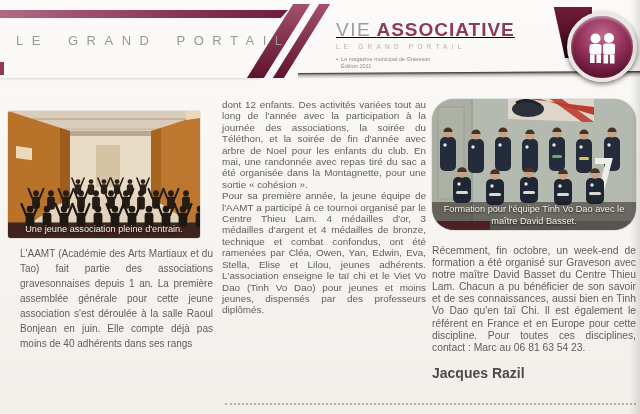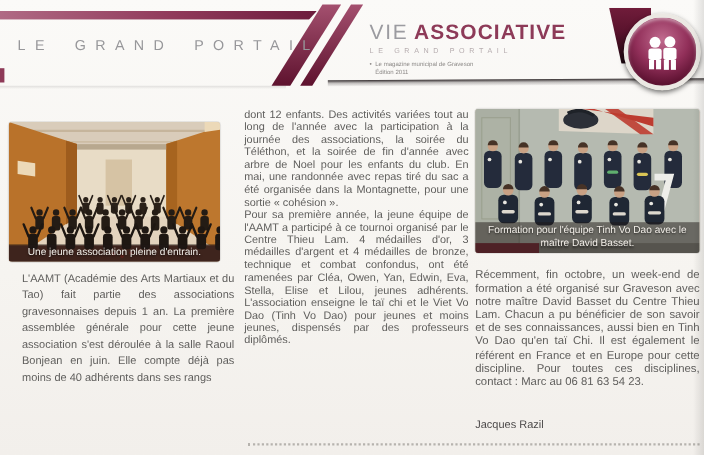--- a/index.html
+++ b/index.html
@@ -22,21 +22,21 @@
   .diag2{left:296px;width:11px;}
   .edge-notch{position:absolute;left:0;top:62px;width:4px;height:13px;background:#8e3a58;}
   .banner-shadow{position:absolute;left:298px;top:72px;width:342px;height:6px;
     background:linear-gradient(180deg,rgba(15,8,10,0.85) 0%,rgba(15,8,10,0.25) 45%,rgba(15,8,10,0) 100%);
     transform:rotate(-0.3deg);}
   .banner-shadow-left{position:absolute;left:0;top:78px;width:260px;height:3px;
     background:linear-gradient(180deg,rgba(0,0,0,0.10),rgba(0,0,0,0));}
   .brand{position:absolute;left:16px;top:33px;font-size:13px;letter-spacing:8.5px;
     word-spacing:7px;color:#97979a;}
   .section-block{position:absolute;left:336px;top:20px;}
-  .section-title{font-size:19px;line-height:1.05;white-space:nowrap;}
+  .section-title{font-size:19px;line-height:1.05;white-space:nowrap;text-decoration:underline;}
   .section-title .light{color:#9b9ba0;font-weight:400;letter-spacing:1.5px;}
   .section-title .bold{color:var(--accent,#8d3a58);font-weight:700;letter-spacing:1px;}
   .section-sub{margin-top:3px;font-size:6.5px;letter-spacing:4.2px;color:#b7aeb0;}
   .tagline{margin-top:6px;display:flex;gap:3px;font-size:5.5px;color:#8d8a88;line-height:1.35;}
   .tagline .bullet{font-size:6px;line-height:1;}
   .corner-dark{position:absolute;right:0;top:7px;width:45px;height:51px;
     background:linear-gradient(180deg,#701c3a 0%,#5a132d 42%,#1a070e 100%);
     clip-path:polygon(15% 0,100% 0,100% 100%,40% 100%);}
   .people-badge{position:absolute;left:567px;top:12px;width:62px;height:62px;border-radius:50%;
     background:radial-gradient(circle at 50% 32%,#c06a8e 0%,#92305a 45%,#5c1130 78%,#470b24 100%);
@@ -45,30 +45,30 @@
   .people-badge svg{position:absolute;left:11px;top:11px;}
   
   .col{position:absolute;color:#5f5e5c;}
   .col1{left:8px;top:102px;width:205px;}
   .col2{left:222px;top:99px;width:204px;font-size:9.9px;line-height:11.4px;text-align:justify;}
   .col3{left:432px;top:99px;width:204px;}
   .headline{font-size:14.5px;font-weight:700;color:#403c3d;line-height:1.24;letter-spacing:-0.2px;}
   .photo{position:relative;border-radius:3px;overflow:hidden;background:#cbbfae;
     box-shadow:0 0 0 1px rgba(0,0,0,0.08);}
   .photo1{margin-top:9px;width:192px;height:127px;}
-  .photo2{width:204px;height:131px;}
+  .photo2{width:204px;height:131px;border-radius:22px;}
   .photo svg{display:block;}
   .caption{position:absolute;left:0;right:0;bottom:0;text-align:center;color:#f4f0ea;
     font-size:9.2px;line-height:1.25;padding:2px 6px 3px;background:rgba(32,24,22,0.5);
     text-shadow:0 1px 2px rgba(0,0,0,0.7);}
   .col1 .body{margin-top:8px;font-size:10px;line-height:15px;text-align:justify;color:#5f5e5c;margin-left:12px;}
   .col2 p{margin:0;}
   .col2 .gap-after{margin-bottom:0;}
   .col3 .body{margin-top:15px;font-size:10.3px;line-height:12.1px;text-align:justify;color:#5f5e5c;}
-  .signature{margin-top:27px;font-size:10px;font-weight:400;color:#4c4a4a;}
+  .signature{margin-top:11px;font-size:14px;font-weight:700;color:#4c4a4a;}
   .dotted-rule{position:absolute;left:225px;width:411px;top:403px;border-top:2px dotted #b6b3ae;}
 </style>
 </head>
 <body>
 
 <div class="banner">
   <div class="top-stripe"></div>
   <div class="diag diag1"></div>
   <div class="diag diag2"></div>
   <div class="edge-notch"></div>

